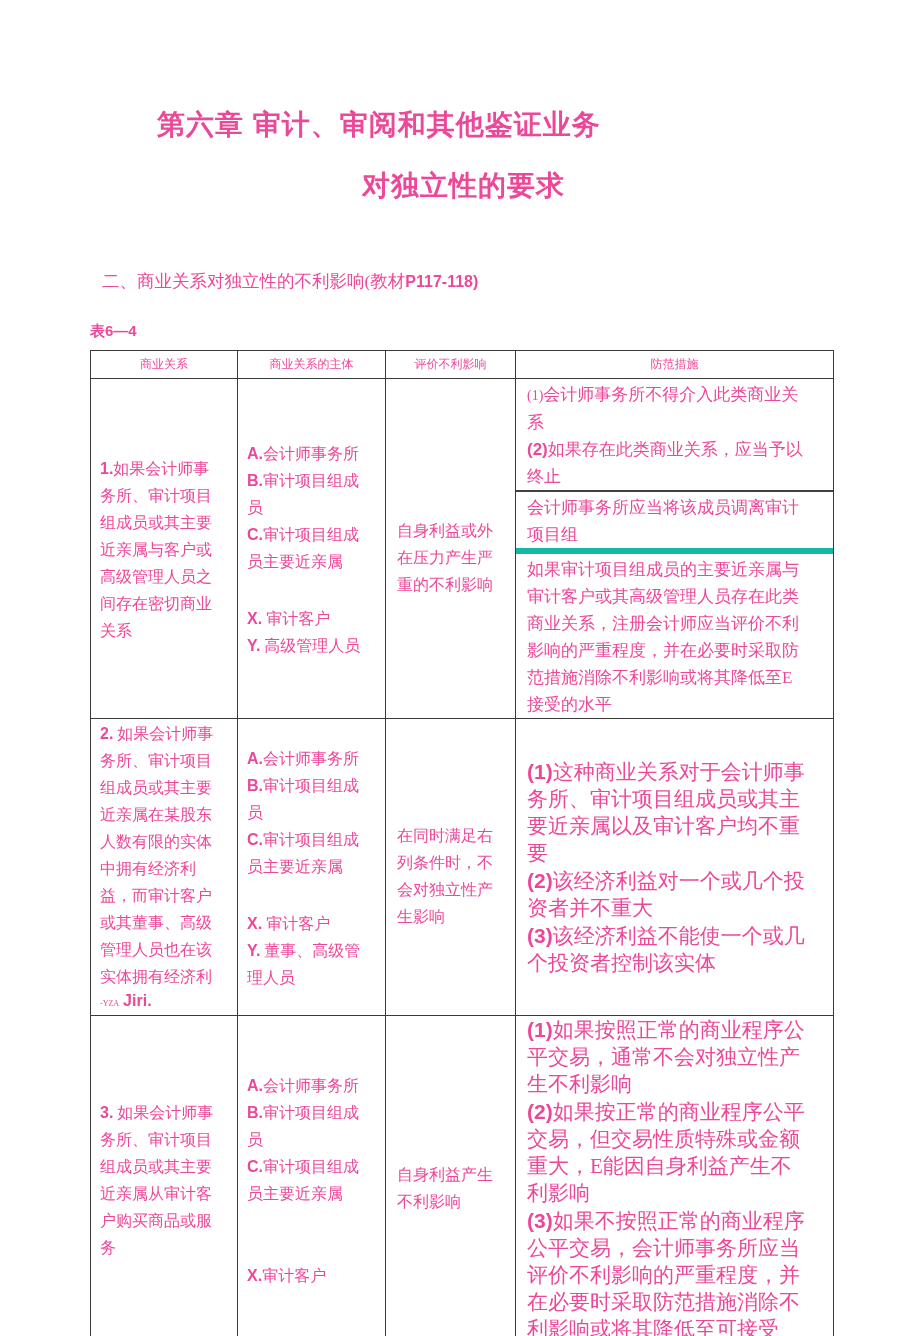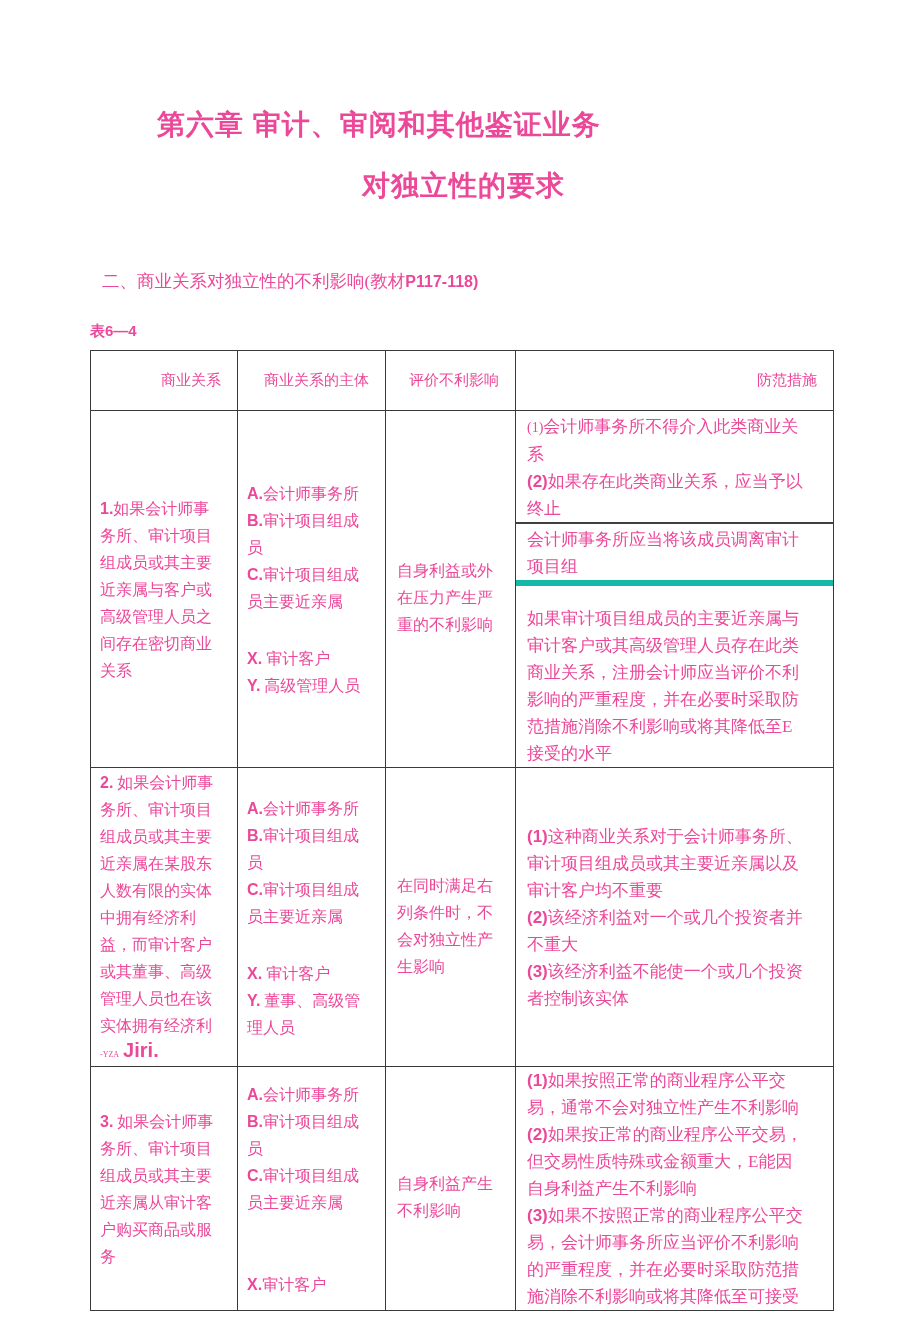--- a/index.html
+++ b/index.html
@@ -11,42 +11,42 @@
   .doc-title-2{position:absolute;left:362px;top:170px;font-size:28px;line-height:32px;
                font-weight:700;font-family:"Liberation Sans",sans-serif;letter-spacing:1px;}
   .section-heading{position:absolute;left:102px;top:269px;font-size:17.5px;line-height:24px;text-align:right;}
   .section-heading .ref{font-weight:700;font-family:"Liberation Sans",sans-serif;font-size:16px;}
   .table-label{position:absolute;left:90px;top:322px;font-size:15px;font-weight:700;
                font-family:"Liberation Sans",sans-serif;}
 
   table.t{position:absolute;left:90px;top:350px;width:743px;border-collapse:collapse;
           table-layout:fixed;}
   .t th,.t td{border:1px solid #3a3a3a;}
-  .t th{height:27px;font-size:15px;font-weight:normal;text-align:right;padding:16px;}
+  .t th{height:27px;font-size:12px;font-weight:normal;text-align:center;padding:0;}
   .t td{font-size:16px;line-height:27px;vertical-align:middle;}
   tr.r1{height:326px;} tr.r2{height:296px;} tr.r3{height:242px;}
 
   td.c1{padding:1px 20px 0 9px;}
   td.c2{padding:1px 24px 0 9px;}
   td.c3{padding:17px 20px 0 11px;}
-  td.c4{padding:0 26px 0 11px;font-size:17px;}
+  td.c4{padding:0 26px 0 11px;font-size:21px;}
   td.c4wrap{padding:0;vertical-align:top;}
 
   .sub{padding:2px 26px 0 11px;font-size:17px;line-height:27px;}
   .sub1{min-height:105px;border-bottom:2px solid #404040;}
   .sub2{min-height:53px;border-bottom:6px solid #14b8a6;display:flex;align-items:center;}
-  .sub3{min-height:159px;display:flex;align-items:flex-start;margin-top:17px;}
+  .sub3{min-height:159px;display:flex;align-items:flex-start;}
 
   .t p{margin:0;}
   .gap{height:30px;} .gap-lg{height:55px;}
   .mk{font-weight:700;font-family:"Liberation Sans",sans-serif;}
   .mk-plain{font-weight:normal;font-family:"Liberation Serif",serif;font-size:14px;}
   .garble{display:block;line-height:22px;}
   .g-sm{font-size:8px;}
-  .g-lg{font-weight:700;font-family:"Liberation Sans",sans-serif;font-size:20px;}
+  .g-lg{font-weight:700;font-family:"Liberation Sans",sans-serif;font-size:16px;}
 </style>
 </head>
 <body>
 
 <div class="page">
 
   <div class="doc-title-1">第六章 审计、审阅和其他鉴证业务</div>
   <div class="doc-title-2">对独立性的要求</div>
 
   <div class="section-heading"><span>二、商业关系对独立性的不利影响(教材</span><span class="ref">P117-118)</span></div>

